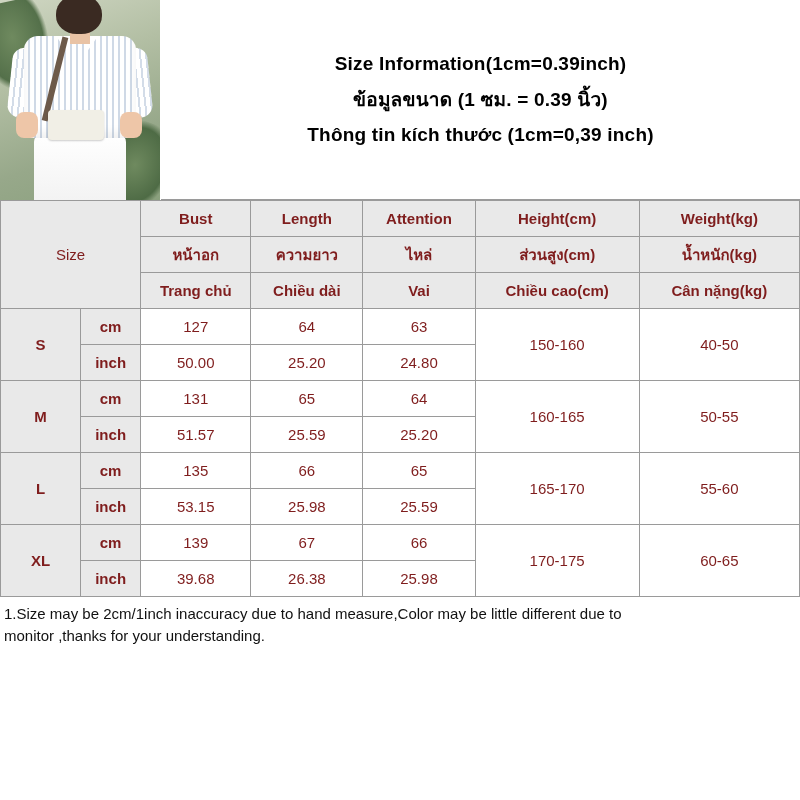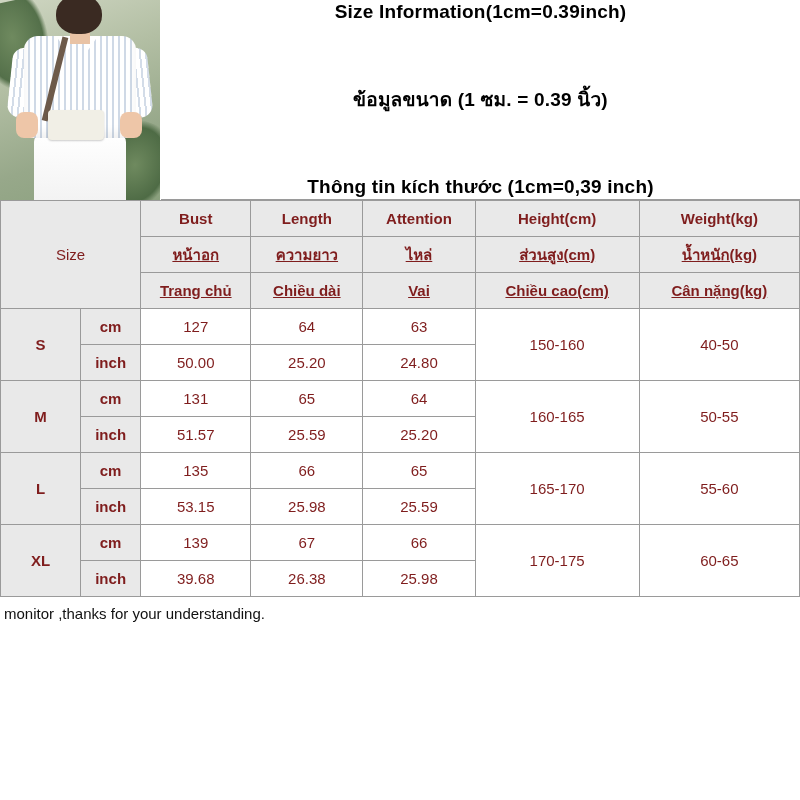--- a/index.html
+++ b/index.html
@@ -129,21 +129,21 @@
     background: linear-gradient(180deg, #ffffff 0%, #f3f3f3 100%);
     border-radius: 8px 8px 0 0;
   }
 
   .title-block {
     flex: 1 1 auto;
     background: #ffffff;
     display: flex;
     flex-direction: column;
     align-items: center;
-    justify-content: space-between;
+    justify-content: center;
     gap: 12px;
     padding: 0 10px;
     box-sizing: border-box;
   }
   .title-line {
     font-weight: bold;
     font-size: 19px;
     letter-spacing: 0.2px;
     text-align: center;
     line-height: 1.25;
@@ -168,21 +168,20 @@
   }
   .hdr {
     background: #e9e9e9 !important;
     font-weight: bold;
     font-size: 15px;
   }
   .hdr-sub {
     background: #e9e9e9 !important;
     font-weight: bold;
     font-size: 14px;
-    text-decoration: underline;
   }
   .size-word {
     background: #e9e9e9 !important;
     font-weight: normal;
     font-size: 24px;
   }
   .size-label {
     background: #e9e9e9 !important;
     font-weight: bold;
     font-size: 16px;
@@ -341,16 +340,17 @@
       <tr>
         <td class="unit-cell">inch</td>
         <td class="val">39.68</td>
         <td class="val">26.38</td>
         <td class="val">25.98</td>
       </tr>
     </tbody>
   </table>
 
   <div class="attention">
+    <div>1.Size may be 2cm/1inch inaccuracy due to hand measure,Color may be little different due to</div>
     <div>monitor ,thanks for your understanding.</div>
   </div>
 
 </div>
 
 </body></html>

